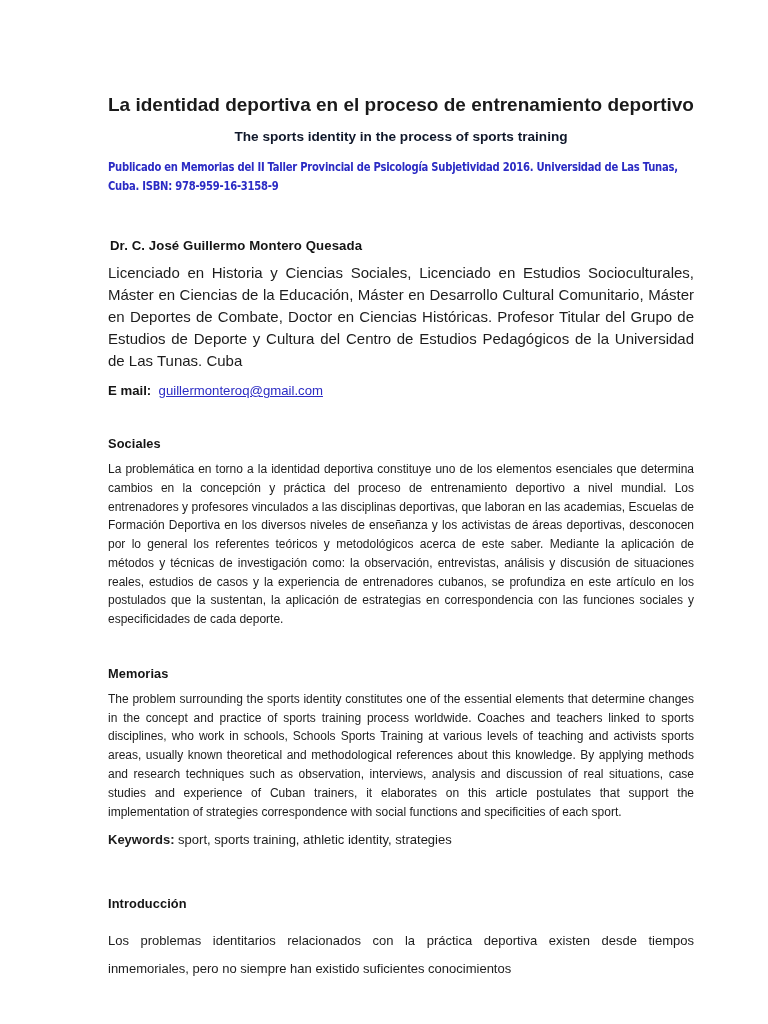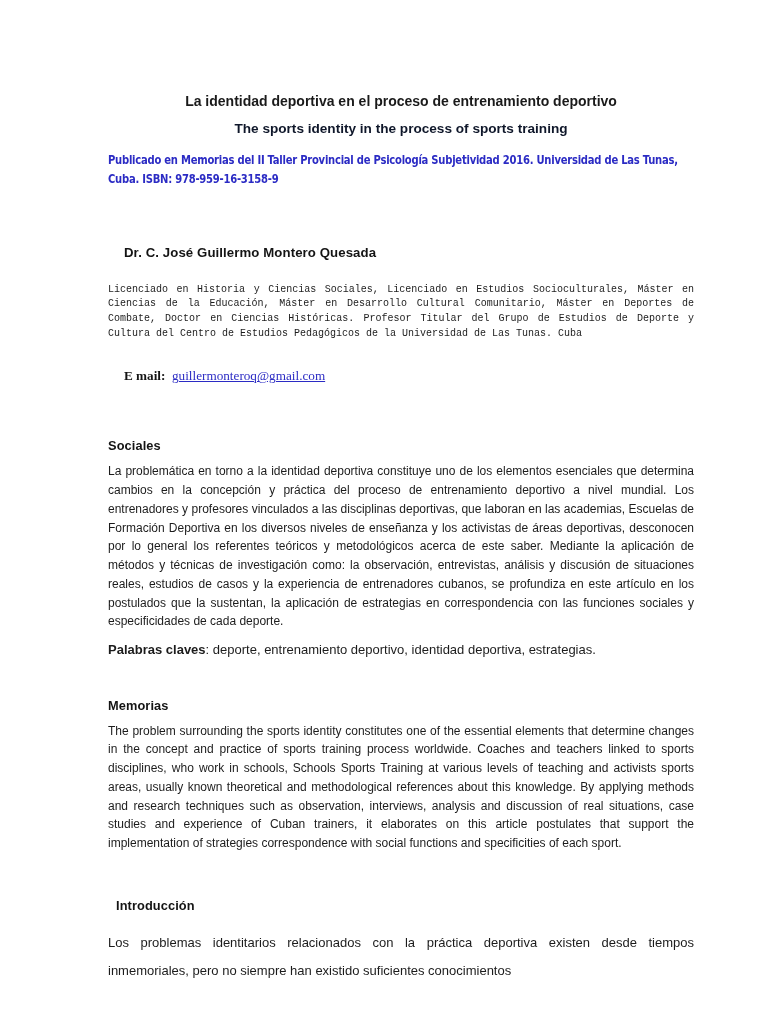--- a/index.html
+++ b/index.html
@@ -22,21 +22,21 @@
     top: 0;
     width: 586px;
   }
 
   
   .title-block {
     padding-top: 91px;
   }
   .doc-title {
     font-family: "Liberation Sans", sans-serif;
-    font-size: 14px;
+    font-size: 19px;
     font-weight: bold;
     color: #1a1a1a;
     text-align: center;
     line-height: 1.45;
     letter-spacing: 0.0px;
     margin: 0;
   }
   .doc-subtitle {
     font-family: "Liberation Sans", sans-serif;
     font-size: 13.6px;
@@ -63,39 +63,39 @@
     transform-origin: left center;
     width: 104%;
   }
 
   
   .author-name {
     font-family: "Liberation Sans", sans-serif;
     font-size: 13.2px;
     font-weight: bold;
     color: #141414;
-    margin: 16px;
+    margin: 2px;
     padding-top: 40px;
     letter-spacing: 0.1px;
   }
   .author-bio {
-    font-family: Liberation Mono, monospace;
-    font-size: 10px;
+    font-family: Liberation Sans, sans-serif;
+    font-size: 15px;
     color: #1c1c1c;
     text-align: justify;
     text-justify: inter-word;
     line-height: 1.47;
     margin: 0;
     padding-top: 7px;
   }
   .email-line {
-    font-family: Liberation Serif, serif;
+    font-family: Liberation Sans, sans-serif;
     font-size: 13.2px;
     color: #141414;
-    margin: 16px;
+    margin: 0;
     padding-top: 11px;
   }
   .email-label {
     font-weight: bold;
   }
   .email-link {
     color: #2b2bc4;
     text-decoration: underline;
   }
 
@@ -103,21 +103,21 @@
   .section-heading {
     font-family: "Liberation Sans", sans-serif;
     font-size: 12.8px;
     font-weight: bold;
     color: #141414;
     margin: 0;
     letter-spacing: 0.1px;
   }
   .heading-resumen   { padding-top: 38px; }
   .heading-summary   { padding-top: 37px; }
-  .heading-intro     { padding-top: 45px; margin-left: 8px; }
+  .heading-intro     { padding-top: 45px; }
 
   
   .abstract-body {
     font-family: "Liberation Sans", sans-serif;
     font-size: 12px;
     color: #1c1c1c;
     text-align: justify;
     text-justify: inter-word;
     line-height: 1.565;
     margin: 0;
@@ -164,28 +164,28 @@
       <p class="author-bio">Licenciado en Historia y Ciencias Sociales, Licenciado en Estudios Socioculturales, Máster en Ciencias de la Educación, Máster en Desarrollo Cultural Comunitario, Máster en Deportes de Combate, Doctor en Ciencias Históricas. Profesor Titular del Grupo de Estudios de Deporte y Cultura del Centro de Estudios Pedagógicos de la Universidad de Las Tunas. Cuba</p>
       <p class="email-line">
         <span class="email-label">E mail:</span>
         <span>&nbsp;</span><a class="email-link" href="#">guillermonteroq@gmail.com</a>
       </p>
     </div>
 
     <div>
       <p class="section-heading heading-resumen">Sociales</p>
       <p class="abstract-body">La problemática en torno a la identidad deportiva constituye uno de los elementos esenciales que determina cambios en la concepción y práctica del proceso de entrenamiento deportivo a nivel mundial. Los entrenadores y profesores vinculados a las disciplinas deportivas, que laboran en las academias, Escuelas de Formación Deportiva en los diversos niveles de enseñanza y los activistas de áreas deportivas, desconocen por lo general los referentes teóricos y metodológicos acerca de este saber. Mediante la aplicación de métodos y técnicas de investigación como: la observación, entrevistas, análisis y discusión de situaciones reales, estudios de casos y la experiencia de entrenadores cubanos, se profundiza en este artículo en los postulados que la sustentan, la aplicación de estrategias en correspondencia con las funciones sociales y especificidades de cada deporte.</p>
-      <p class="keyword-line">
-        <span class="kw-label">Palabras claves</span><span>: </span><span>deporte, entrenamiento deportivo, identidad deportiva, estrategias.</span>
-      </p>
     </div>
 
     <div>
       <p class="section-heading heading-summary">Memorias</p>
       <p class="abstract-body">The problem surrounding the sports identity constitutes one of the essential elements that determine changes in the concept and practice of sports training process worldwide. Coaches and teachers linked to sports disciplines, who work in schools, Schools Sports Training at various levels of teaching and activists sports areas, usually known theoretical and methodological references about this knowledge. By applying methods and research techniques such as observation, interviews, analysis and discussion of real situations, case studies and experience of Cuban trainers, it elaborates on this article postulates that support the implementation of strategies correspondence with social functions and specificities of each sport.</p>
+      <p class="keyword-line">
+        <span class="kw-label">Keywords:</span><span> </span><span>sport, sports training, athletic identity, strategies</span>
+      </p>
     </div>
 
     <div>
       <p class="section-heading heading-intro">Introducción</p>
       <p class="intro-body">Los problemas identitarios relacionados con la práctica deportiva existen desde tiempos inmemoriales, pero no siempre han existido suficientes conocimientos</p>
     </div>
 
   </div>
 </div>
 

